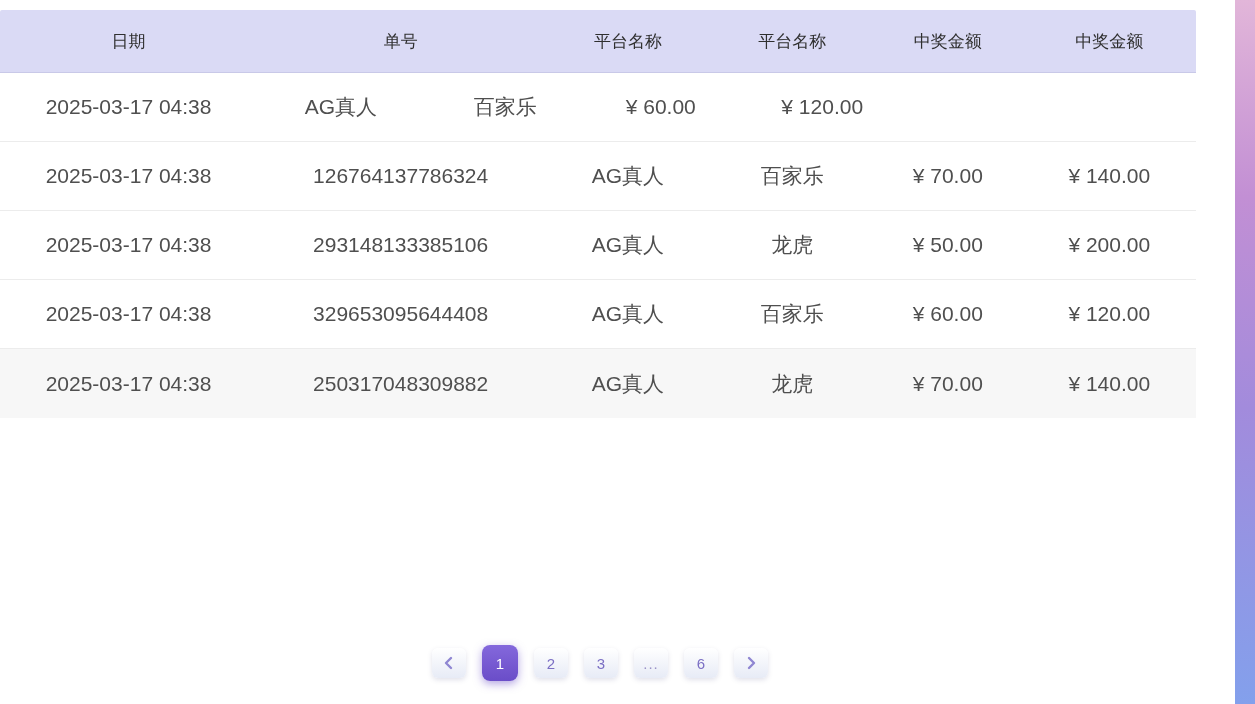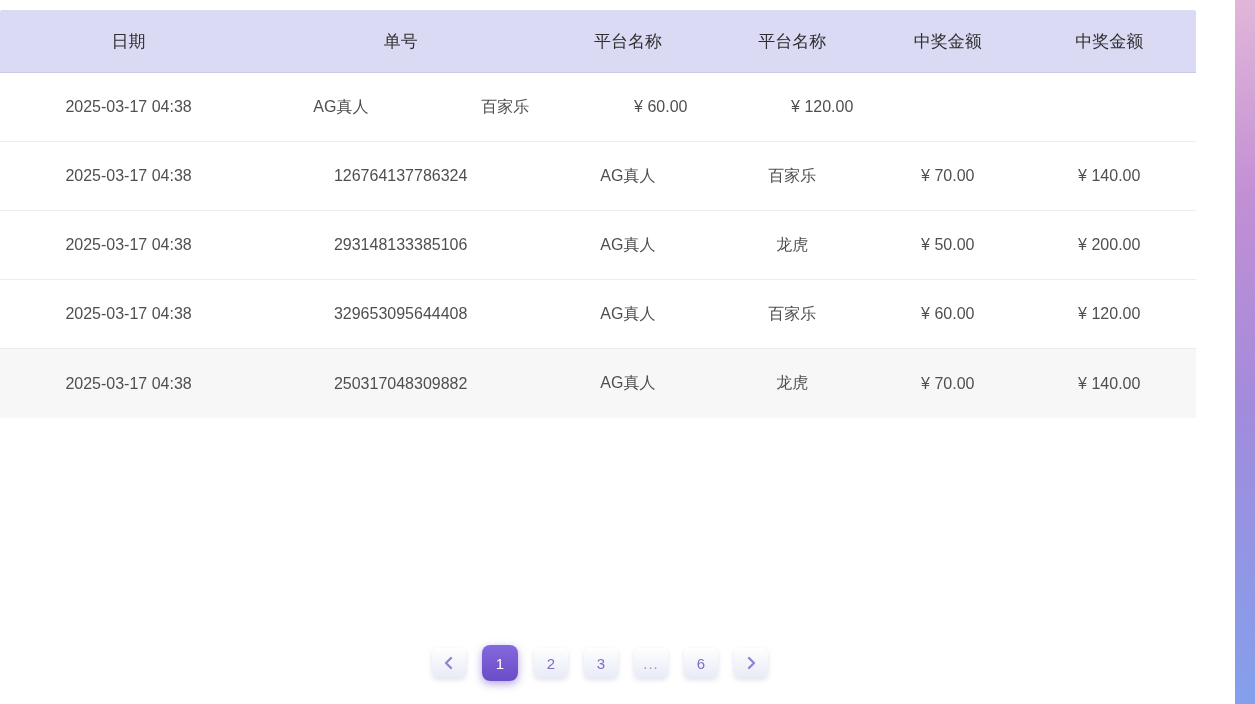--- a/index.html
+++ b/index.html
@@ -22,21 +22,21 @@
   html,body{width:1255px;height:704px;overflow:hidden;background:#ffffff;
     font-family:"Liberation Sans","DejaVu Sans",sans-serif;}
   .page{position:relative;width:1255px;height:704px;}
 
   .table-wrap{position:absolute;left:0;top:10px;width:1196px;}
   .thead{display:flex;height:63px;align-items:center;background:var(--header-bg);
     border-bottom:1px solid var(--header-border);border-radius:2px 2px 0 0;}
   .th{font-size:17px;color:var(--header-text);text-align:center;}
   .tr{display:flex;height:69px;align-items:center;border-bottom:1px solid var(--row-border);background:#fff;}
   .tr.tr-striped{background:var(--striped-row-bg);border-bottom:none;}
-  .td{font-size:16px;color:var(--cell-text);text-align:center;}
+  .td{font-size:21px;color:var(--cell-text);text-align:center;}
 
   .col-0{width:21.5%;}
   .col-1{width:24.0%;}
   .col-2{width:14.0%;}
   .col-3{width:13.5%;}
   .col-4{width:12.5%;}
   .col-5{width:14.5%;}
 
   .pagination{position:absolute;left:2px;top:645px;width:1196px;
     display:flex;justify-content:center;align-items:center;gap:16px;}

